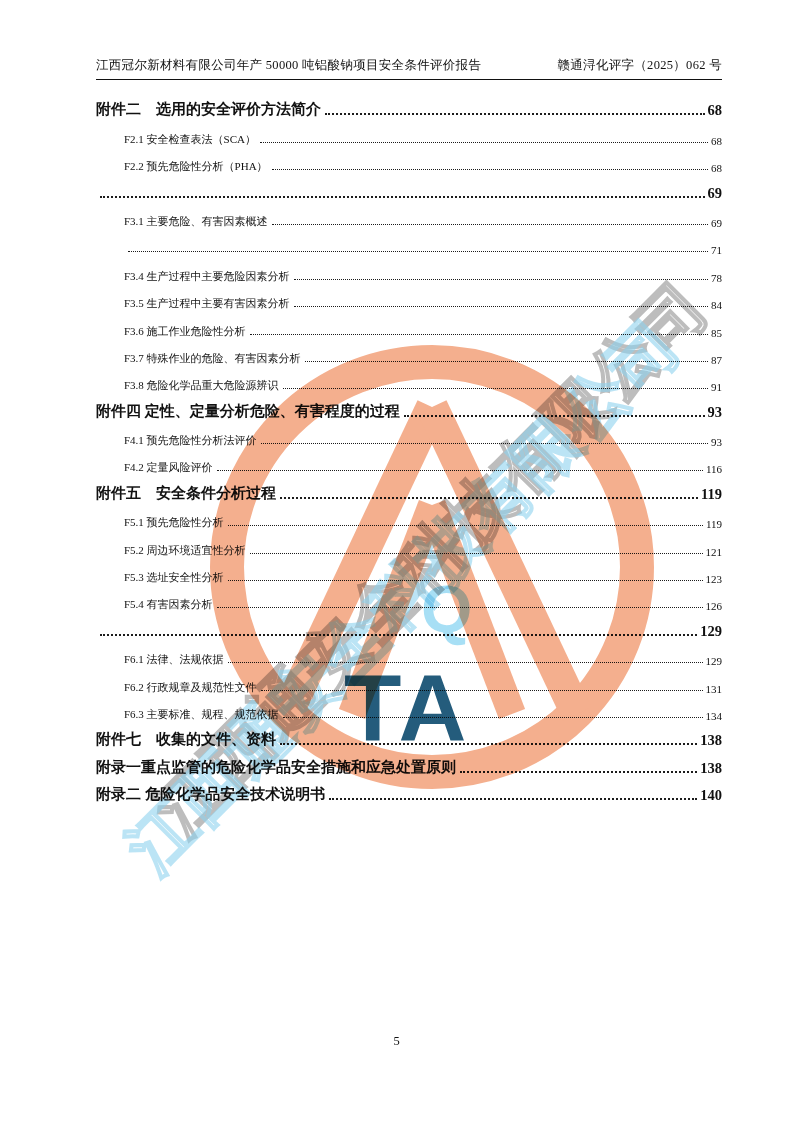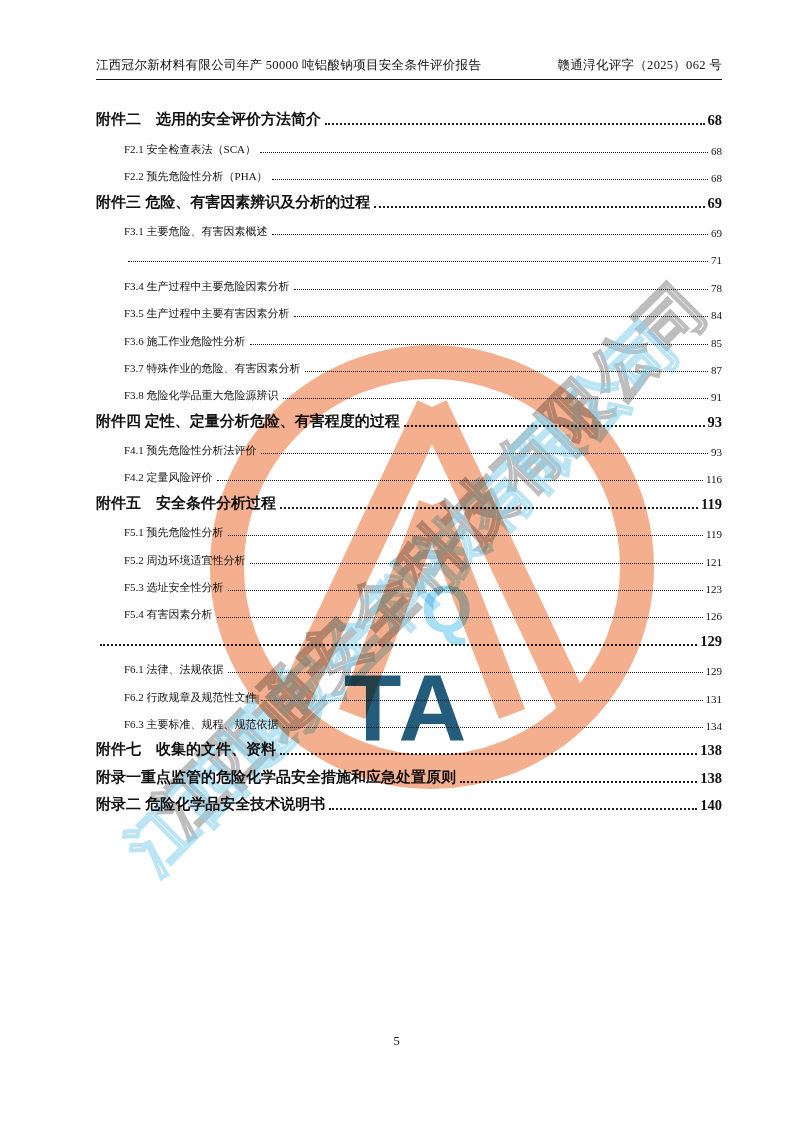--- a/index.html
+++ b/index.html
@@ -17,21 +17,21 @@
     position:absolute;left:96px;right:71px;top:57px;
     display:flex;justify-content:space-between;align-items:flex-end;
     font-size:12.5px;letter-spacing:.3px;
     padding-bottom:5px;
     border-bottom:1.6px solid #111;
   }
   .header .h-left{white-space:nowrap;}
   .header .h-right{white-space:nowrap;}
   
   .toc{
-    position:absolute;left:96px;right:71px;top:102px;
+    position:absolute;left:96px;right:71px;top:92px;
   }
   .toc-row{
     display:flex;align-items:flex-end;
     height:27.4px;
     white-space:nowrap;
   }
   .toc-row .toc-label{flex:0 0 auto;}
   .toc-row .toc-dots{
     flex:1 1 auto;
     border-bottom:2px dotted #1c1c1c;
@@ -104,21 +104,20 @@
       <span class="toc-label">F2.1 安全检查表法（SCA）</span>
       <span class="toc-dots"></span>
       <span class="toc-page">68</span>
     </div>
       <div class="toc-row sub">
       <span class="toc-label">F2.2 预先危险性分析（PHA）</span>
       <span class="toc-dots"></span>
       <span class="toc-page">68</span>
     </div>
       <div class="toc-row h1">
-      <span class="toc-label">附件三 危险、有害因素辨识及分析的过程</span>
       <span class="toc-dots"></span>
       <span class="toc-page">69</span>
     </div>
       <div class="toc-row sub">
       <span class="toc-label">F3.1 主要危险、有害因素概述</span>
       <span class="toc-dots"></span>
       <span class="toc-page">69</span>
     </div>
       <div class="toc-row sub">
       <span class="toc-dots"></span>

